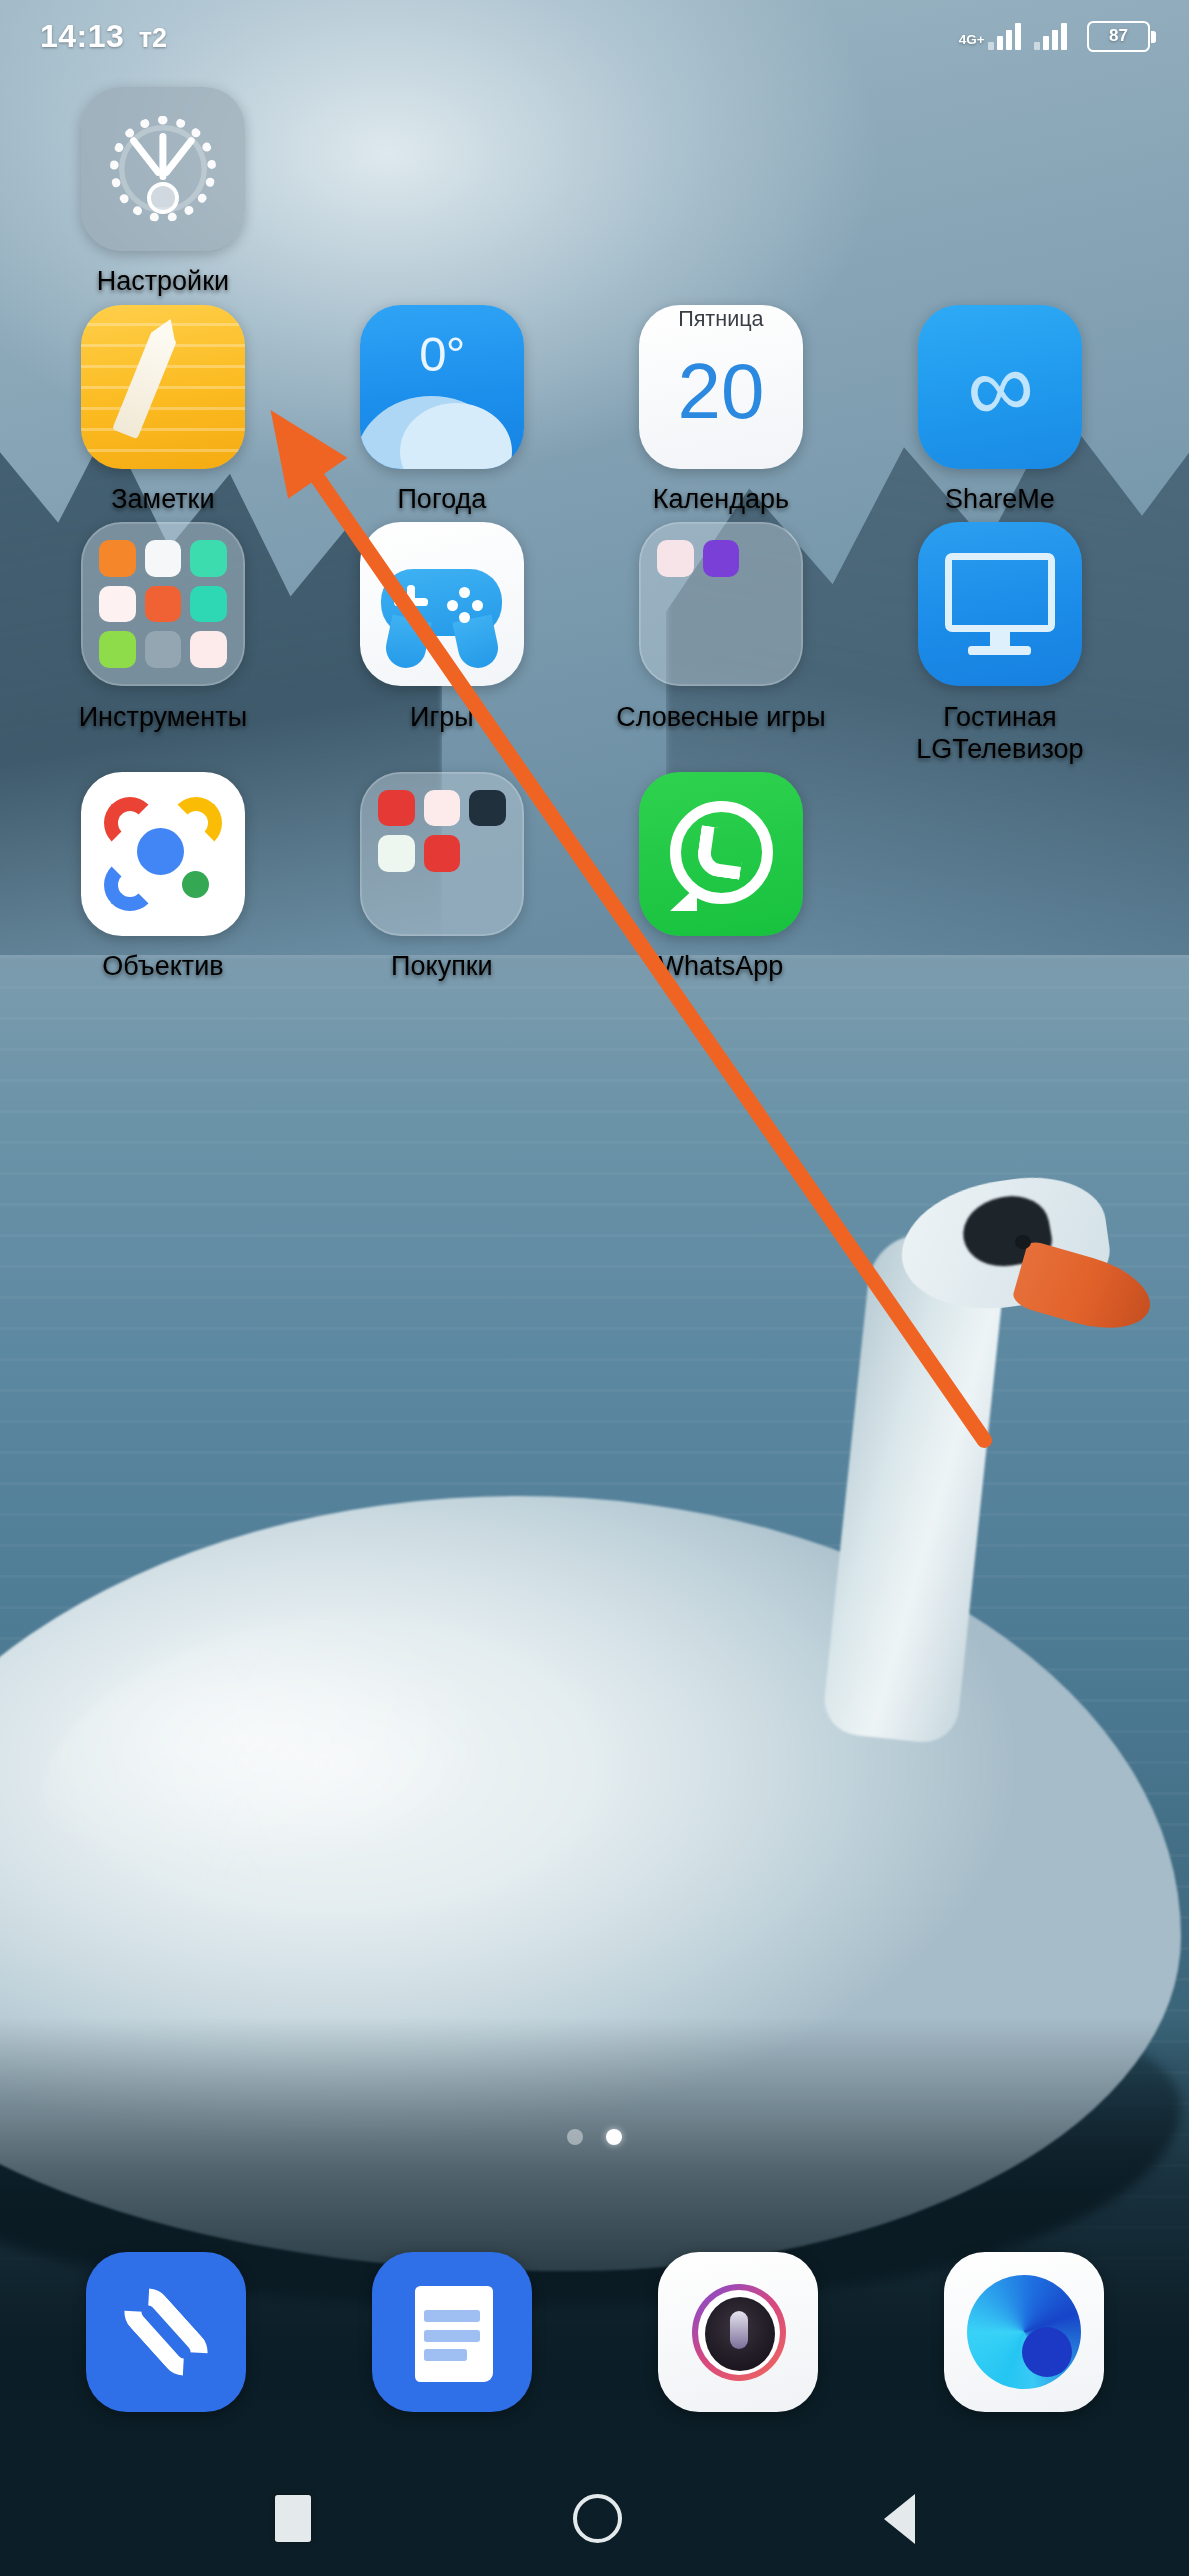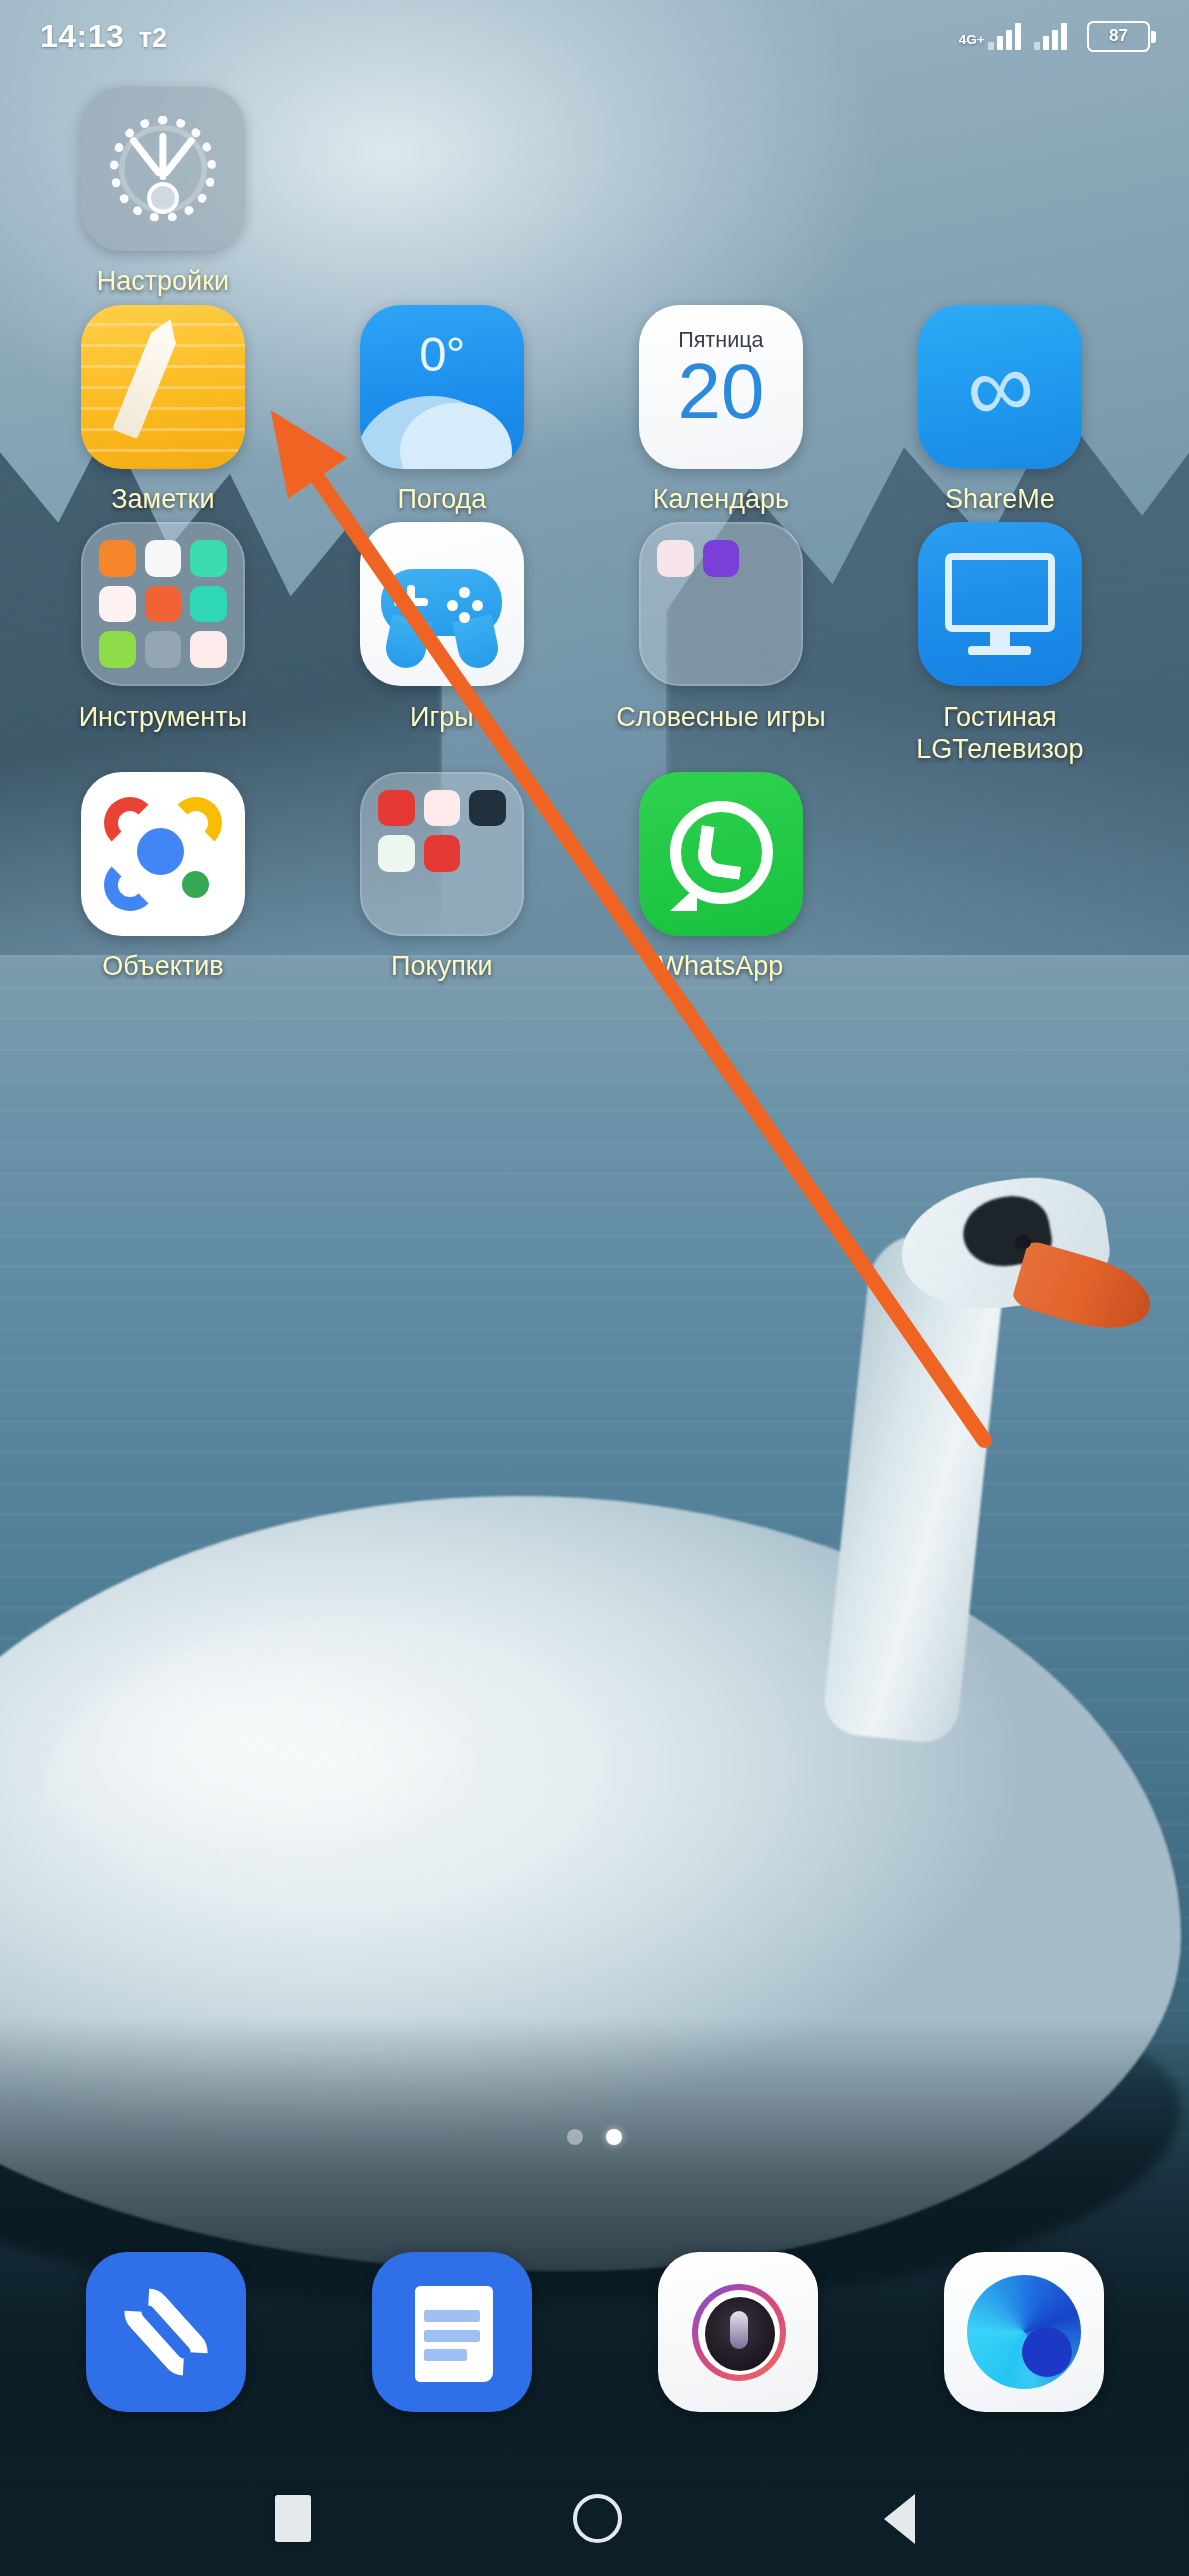--- a/index.html
+++ b/index.html
@@ -128,21 +128,21 @@
   }
   .row { display:flex; padding:0 23.4px; margin-bottom:7.2px; }
   .cell { width:279px; display:flex; flex-direction:column; align-items:center; }
   .cell.empty { visibility:hidden; }
   .icon {
     width:164px; height:164px; border-radius:41px;
     position:relative; overflow:hidden;
     box-shadow:0 3.6px 12.6px rgba(0,0,0,.22);
   }
   .label {
-    margin-top:14.4px; color:#fef9c3; font-size:27px; line-height:32px;
+    margin-top:14.4px; color:#000000; font-size:27px; line-height:32px;
     text-align:center; max-width:261px;
     text-shadow:0 1.8px 4.5px rgba(0,0,0,.55);
   }
 
   
   
   .ic-settings { background:rgba(150,166,178,.62); backdrop-filter:blur(1.8px); }
   .ic-settings .gear {
     position:absolute; left:50%; top:50%; transform:translate(-50%,-50%);
     width:106px; height:106px; border-radius:50%;
@@ -232,21 +232,21 @@
     background:#aed7f6; border-radius:50% 50% 0 0 / 70% 70% 0 0;
   }
   .ic-weather .cloud-b {
     position:absolute; left:40px; bottom:-31px; width:112px; height:97px;
     background:#d6ecfb; border-radius:50%;
   }
 
   
   .ic-cal { background:linear-gradient(170deg,#ffffff,#f2f4f7); }
   .ic-cal .dow {
-    position:absolute; left:0; right:0; top:22px; text-align:center;
+    position:absolute; left:0; right:0; top:1px; text-align:center;
     color:#3a3f46; font-size:21.6px;
   }
   .ic-cal .dnum {
     position:absolute; left:0; right:0; top:45px; text-align:center;
     color:#2b8ae0; font-size:78px; font-weight:300; line-height:83px;
   }
 
   
   .ic-shareme { background:linear-gradient(170deg,#2eaaf5 0%,#1e97ec 60%,#1a8ae4 100%); }
   .ic-shareme .inf {

